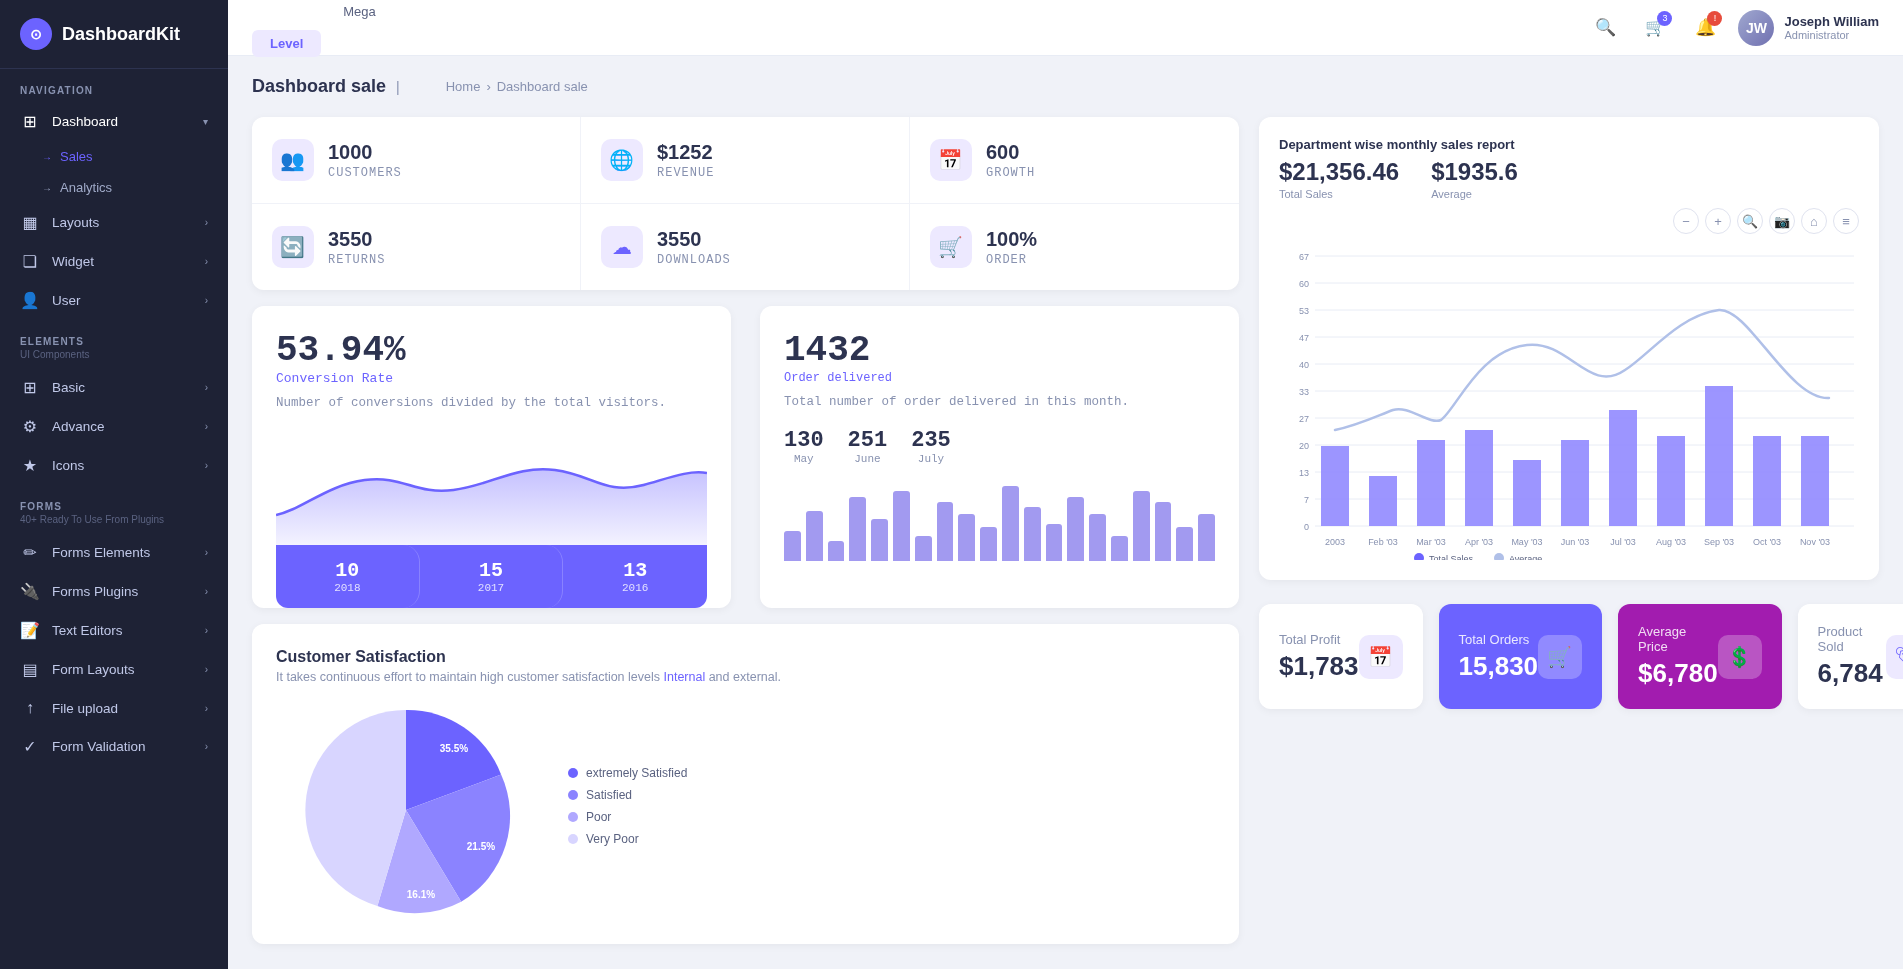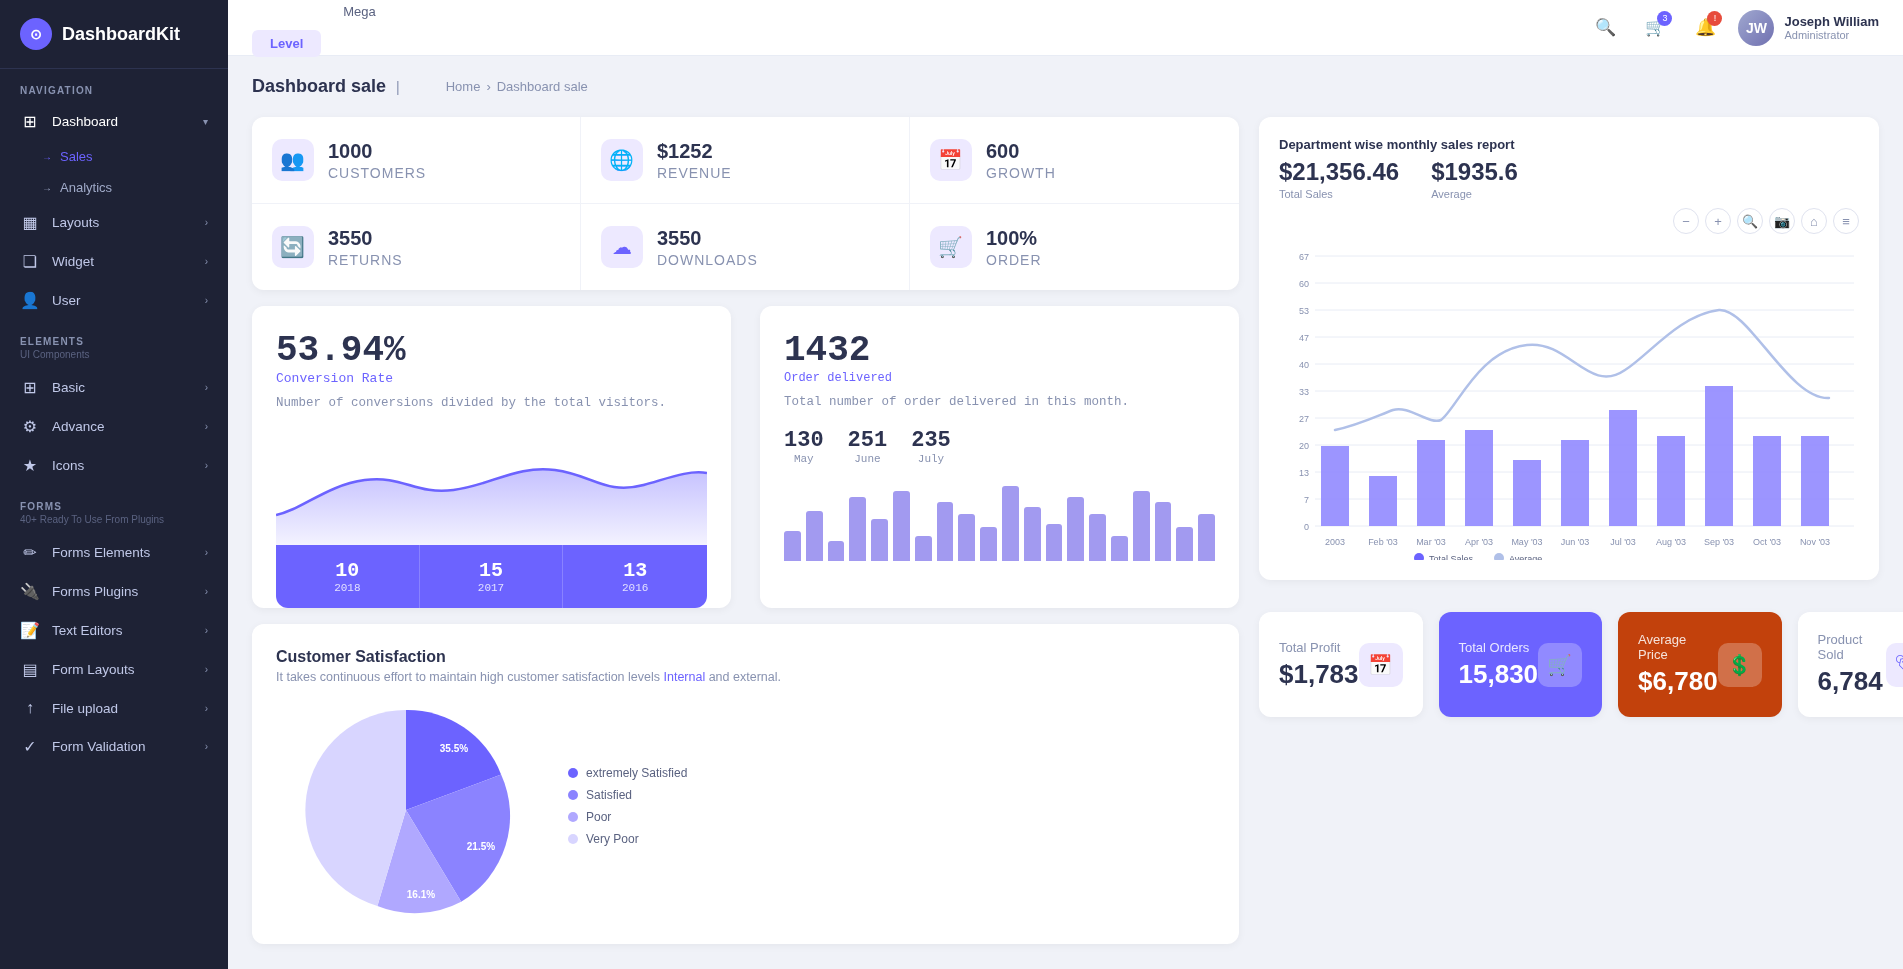--- a/index.html
+++ b/index.html
@@ -162,21 +162,21 @@
     .breadcrumb-trail { display: flex; align-items: center; gap: 6px; font-size: 13px; color: #8892b0; }
     .breadcrumb-trail span.active { color: #8892b0; }
 
     
     .dashboard-grid {
       display: grid;
       grid-template-columns: 1fr 620px;
       gap: 20px;
     }
     .left-col { display: flex; flex-direction: column; gap: 16px; }
-    .right-col { display: flex; flex-direction: column; gap: 32px; }
+    .right-col { display: flex; flex-direction: column; gap: 24px; }
 
     
     .stat-cards {
       display: grid;
       grid-template-columns: repeat(3, 1fr);
       background: #fff;
       border-radius: 12px;
       overflow: hidden;
       box-shadow: 0 2px 8px rgba(0,0,0,0.05);
     }
@@ -194,21 +194,21 @@
       width: 42px; height: 42px;
       background: #ede9ff;
       border-radius: 10px;
       display: flex; align-items: center; justify-content: center;
       font-size: 20px;
       color: #6c63ff;
       flex-shrink: 0;
     }
     .stat-info {}
     .stat-value { font-size: 20px; font-weight: 700; color: #2d3350; }
-    .stat-label { font-size: 14px; color: #8892b0; letter-spacing: 1px; text-transform: uppercase; margin-top: 2px; }
+    .stat-label { font-size: 12px; color: #8892b0; letter-spacing: 1px; text-transform: uppercase; margin-top: 2px; font-family: Liberation Mono, monospace; }
 
     
     .mid-row {
       display: grid;
       grid-template-columns: 1fr 1fr;
       gap: 29px;
       font-family: Liberation Mono, monospace;
     }
     .card {
       background: #fff;
@@ -229,20 +229,21 @@
       display: grid;
       grid-template-columns: 1fr 1fr 1fr;
       background: #6c63ff;
       border-radius: 0 0 12px 12px;
     }
     .conv-bottom-item {
       padding: 14px 10px;
       text-align: center;
       border-right: 1px solid rgba(255,255,255,0.2);
       color: #fff;
+      border-radius: 17px;
     }
     .conv-bottom-item:last-child { border-right: none; }
     .conv-bottom-num { font-size: 20px; font-weight: 700; }
     .conv-bottom-year { font-size: 11px; opacity: 0.8; }
 
     .order-card { padding: 24px; }
     .order-big { font-size: 36px; font-weight: 800; color: #2d3350; }
     .order-subtitle { font-size: 12px; color: #6c63ff; margin-bottom: 8px; }
     .order-desc { font-size: 12.5px; color: #8892b0; line-height: 1.5; margin-bottom: 16px; }
     .order-months {
@@ -770,21 +771,21 @@
           </div>
 
           <div class="bottom-stat-card" style="background:#6c63ff;">
             <div>
               <div class="bsc-label white">Total Orders</div>
               <div class="bsc-value white">15,830</div>
             </div>
             <div class="bsc-icon white-bg" style="background:rgba(255,255,255,0.25);color:#fff;">🛒</div>
           </div>
 
-          <div class="bottom-stat-card" style="background:#c2410c;">
+          <div class="bottom-stat-card" style="background:#a21caf;">
             <div>
               <div class="bsc-label white">Average Price</div>
               <div class="bsc-value white">$6,780</div>
             </div>
             <div class="bsc-icon" style="background:rgba(255,255,255,0.25);color:#fff;">💲</div>
           </div>
 
           <div class="bottom-stat-card" style="background:#fff;">
             <div>
               <div class="bsc-label">Product Sold</div>

